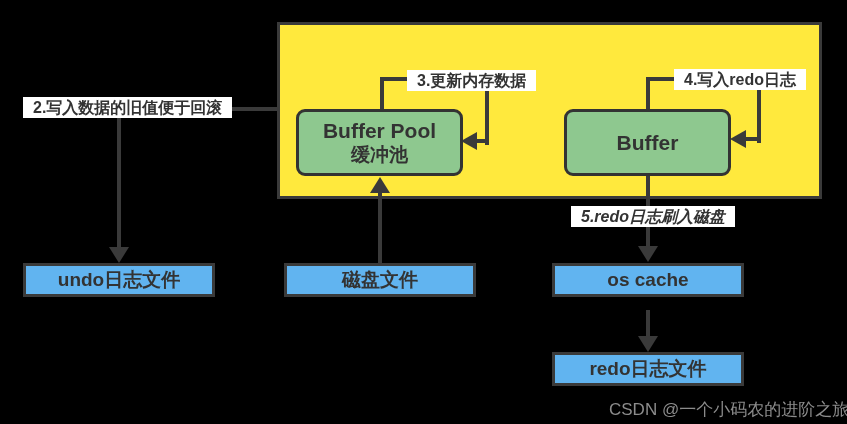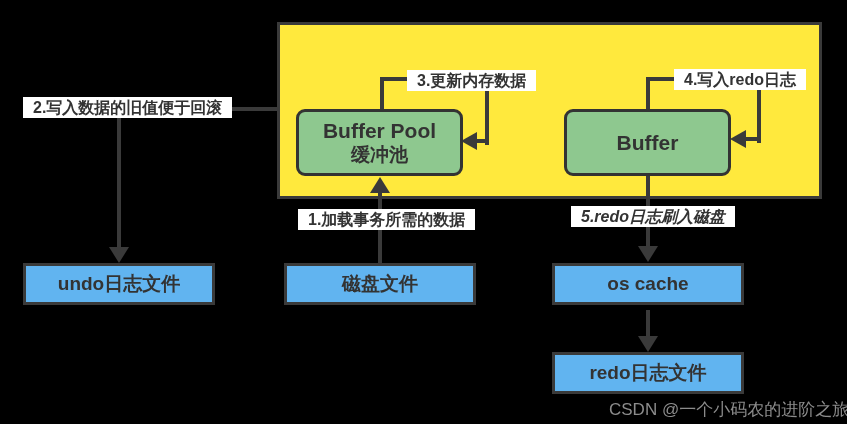--- a/index.html
+++ b/index.html
@@ -70,21 +70,21 @@
     background: #8ec88f;
     border-radius: 9px;
     width: 167px; height: 67px;
     top: 109px;
   }
   .node-green .t1 { font-size: 21px; line-height: 25px; }
   .node-green .t2 { font-size: 19px; line-height: 24px; }
   .node-blue {
     background: #61b4f0;
     border-color: #3a3a3a;
-    width: 192px; height: 42px;
+    width: 192px; height: 34px;
     font-size: 19px;
   }
   .watermark {
     position: absolute;
     left: 609px; top: 398px;
     color: #8c8c8c;
     font-size: 17px;
     white-space: nowrap;
     z-index: 5;
   }
@@ -118,21 +118,20 @@
 
   <div class="line" style="left:646px; top:176px; width:4px; height:72px;"></div>
   <div class="arr arr-down" style="left:638px; top:246px;"></div>
 
   <div class="line" style="left:646px; top:310px; width:4px; height:28px;"></div>
   <div class="arr arr-down" style="left:638px; top:336px;"></div>
 
   <div class="steplbl" style="left:23px; top:97px;text-align:right;">2.写入数据的旧值便于回滚</div>
   <div class="steplbl" style="left:407px; top:70px;">3.更新内存数据</div>
   <div class="steplbl" style="left:674px; top:69px;">4.写入redo日志</div>
-  <div class="steplbl" style="left:298px; top:209px;">1.加载事务所需的数据</div>
   <div class="steplbl" style="left:571px; top:206px;font-style:italic;">5.redo日志刷入磁盘</div>
 
   <div class="node node-green" style="left:296px;">
     <div class="t1">Buffer Pool</div>
     <div class="t2">缓冲池</div>
   </div>
 
   <div class="node node-green" style="left:564px;">
     <div class="t1">Buffer</div>
   </div>

